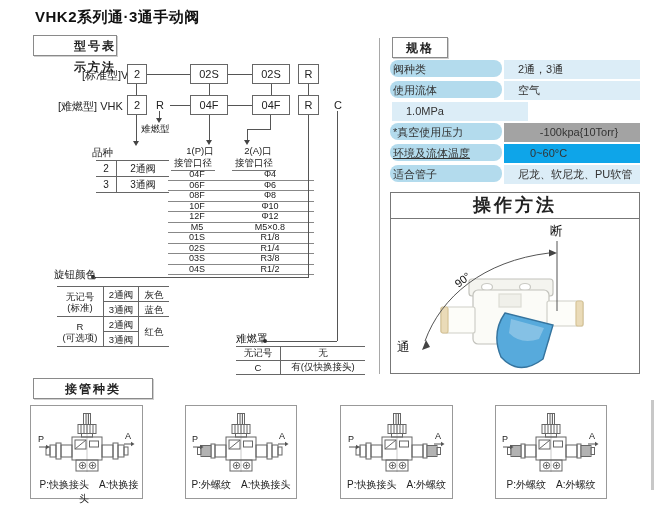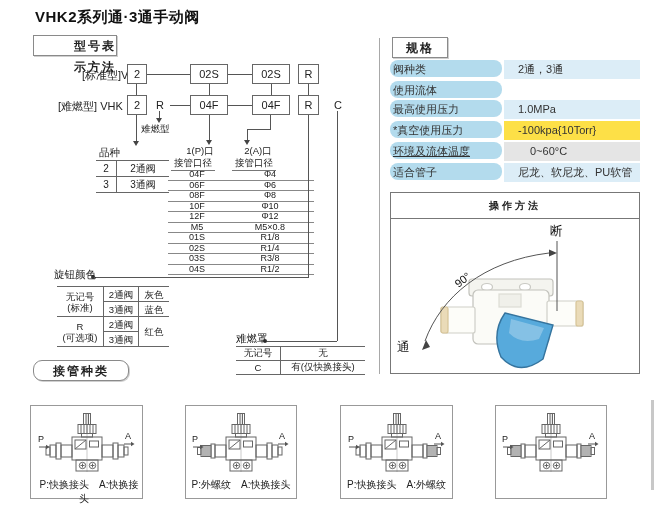--- a/index.html
+++ b/index.html
@@ -43,21 +43,21 @@
   .knobt .kc3{width:28px;}
   .covert td{border:1px solid #666;font-size:9.5px;text-align:center;padding:0 2px;height:13px;color:#222;}
   .no-l{border-left:none !important;}
   .no-r{border-right:none !important;}
 
   .spec-row{display:flex;margin-bottom:2px;}
   .spec-label{width:112px;height:17px;line-height:19px;font-size:11px;padding-left:3px;box-sizing:border-box;color:#333;border-radius:8px;}
   .spec-value{width:136px;height:19px;line-height:19px;font-size:11px;padding-left:14px;box-sizing:border-box;color:#333;margin-left:2px;}
 
   .opbox{border:1px solid #777;box-sizing:border-box;background:#fff;}
-  .optitle{height:25px;line-height:25px;text-align:center;font-weight:bold;font-size:10px;letter-spacing:3px;border-bottom:1px solid #777;}
+  .optitle{height:25px;line-height:25px;text-align:center;font-weight:bold;font-size:18px;letter-spacing:3px;border-bottom:1px solid #777;}
 
   .cbox{border:1px solid #999;box-sizing:border-box;background:#fff;}
   .caption{position:absolute;left:0;right:0;top:72px;text-align:center;font-size:10px;color:#222;}
   .caption span{margin:0 5px;}
 
   svg text{font-family:"Liberation Sans","DejaVu Sans",sans-serif;}
   .divider{border-left:1px solid #a8a8a8;width:0;}
   .side-strip{background:#c8c8c8;}
 </style>
 </head>
@@ -91,21 +91,21 @@
 <div class="abs mbox" style="left:252px;top:95px;width:38px;">04F</div>
 <div class="abs mbox" style="left:298px;top:95px;width:21px;">R</div>
 <div class="abs mlabel" style="left:331px;top:99px;width:14px;text-align:center;">C</div>
 
 <div class="abs vline" style="left:159px;top:111px;height:8px;"></div>
 <div class="abs arrow-down" style="left:156px;top:118px;"></div>
 <div class="abs tiny-label" style="left:141px;top:123px;text-align:center;">难燃型</div>
 
 <div class="abs vline" style="left:136px;top:115px;height:27px;"></div>
 <div class="abs arrow-down" style="left:133px;top:141px;"></div>
-<div class="abs small-label" style="left:99px;top:146px;">品种</div>
+<div class="abs small-label" style="left:92px;top:146px;">品种</div>
 <table class="abs vtable" style="left:96px;top:160px;">
   <tbody>
       <tr>
     <td class="no-l" style="width:16px;">2</td>
     <td class="no-r" style="width:48px;">2通阀</td>
   </tr>
   <tr>
     <td class="no-l">3</td>
     <td class="no-r">3通阀</td>
   </tr>
@@ -220,32 +220,32 @@
   </table>
 
 <div class="abs hdrbox" style="left:392px;top:37px;width:56px;">规格</div>
 <div class="abs" style="left:390px;top:60px;">
   <div class="spec-row">
     <div class="spec-label" style="background:#b3dbed;">阀种类</div>
     <div class="spec-value" style="background:#dcedf7;">2通，3通</div>
   </div>
   <div class="spec-row">
     <div class="spec-label" style="background:#b3dbed;">使用流体</div>
-  </div>
-  <div class="spec-row">
-    <div class="spec-label" style="background:#b3dbed;">最高使用压力</div>
+    <div class="spec-value" style="background:#dcedf7;">空气</div>
+  </div>
+  <div class="spec-row">
     <div class="spec-value" style="background:#dcedf7;">1.0MPa</div>
   </div>
   <div class="spec-row">
     <div class="spec-label" style="background:#b3dbed;">*真空使用压力</div>
-    <div class="spec-value" style="background:#fde047;">-100kpa{10Torr}</div>
+    <div class="spec-value" style="background:#a3a3a3;text-align:center;">-100kpa{10Torr}</div>
   </div>
   <div class="spec-row">
     <div class="spec-label" style="background:#b3dbed;text-decoration:underline;">环境及流体温度</div>
-    <div class="spec-value" style="background:#e5e5e5;padding-left:26px;">0~60°C</div>
+    <div class="spec-value" style="background:#0ea5e9;padding-left:26px;">0~60°C</div>
   </div>
   <div class="spec-row">
     <div class="spec-label" style="background:#b3dbed;">适合管子</div>
     <div class="spec-value" style="background:#dcedf7;">尼龙、软尼龙、PU软管</div>
   </div>
 </div>
 
 <div class="abs opbox" style="left:390px;top:192px;width:250px;height:182px;">
   <div class="optitle">操作方法</div>
   <svg width="248" height="154" viewBox="0 0 248 154">
@@ -267,21 +267,21 @@
     <line x1="166" y1="22" x2="166" y2="92" stroke="#555" stroke-width="1"></line>
     <path d="M 34 122 C 50 78, 92 42, 158 34" fill="none" stroke="#555" stroke-width="1"></path>
     <polygon points="158,30.5 166,34 158,37.5" fill="#444"></polygon>
     <polygon points="31,131 39,128 35,121" fill="#444"></polygon>
     <text x="159" y="16" font-size="12.5" fill="#111">断</text>
     <text x="6" y="132" font-size="12.5" fill="#111">通</text>
     <text transform="translate(74,64) rotate(-38)" font-size="11" fill="#111" text-anchor="middle">90°</text>
   </svg>
 </div>
 
-<div class="abs hdrbox" style="left:33px;top:360px;width:96px;border-radius:9px;">接管种类</div>
+<div class="abs hdrbox" style="left:33px;top:378px;width:120px;">接管种类</div>
 
 <div class="abs cbox" style="left:30px;top:405px;width:113px;height:94px;">
   <svg width="100" height="64" viewBox="0 0 100 64" style="display:block;margin:6px auto 0;">
     <g stroke="#666" fill="none" stroke-width="1">
       <line x1="50" y1="1" x2="50" y2="60" stroke="#aaa" stroke-width="0.6"></line>
       <rect x="46.5" y="1.5" width="7" height="11"></rect>
         <line x1="49" y1="1.5" x2="49" y2="12.5"></line>
         <line x1="51.5" y1="1.5" x2="51.5" y2="12.5"></line>
       <rect x="41" y="12.5" width="18" height="9"></rect>
       <line x1="44" y1="12.5" x2="44" y2="21.5"></line>
@@ -464,15 +464,18 @@
         <line x1="88" y1="33.5" x2="88" y2="44.5"></line>
       <rect x="90" y="35.5" width="3.5" height="7"></rect>
     </g>
     <text x="1" y="30" font-size="9" fill="#222">P</text>
     <line x1="2" y1="35" x2="9" y2="35" stroke="#555"></line>
       <polygon points="9,32.8 12.5,35 9,37.2" fill="#555"></polygon>
     <text x="88" y="27" font-size="9" fill="#222">A</text>
     <line x1="87" y1="32" x2="94" y2="32" stroke="#555"></line>
       <polygon points="94,29.8 97.5,32 94,34.2" fill="#555"></polygon>
   </svg>
+  <div class="caption">
+    <span>P:外螺纹</span><span>A:外螺纹</span>
+  </div>
 </div>
 
 <div class="abs side-strip" style="left:651px;top:400px;width:3px;height:90px;"></div>
 
 </body></html>

